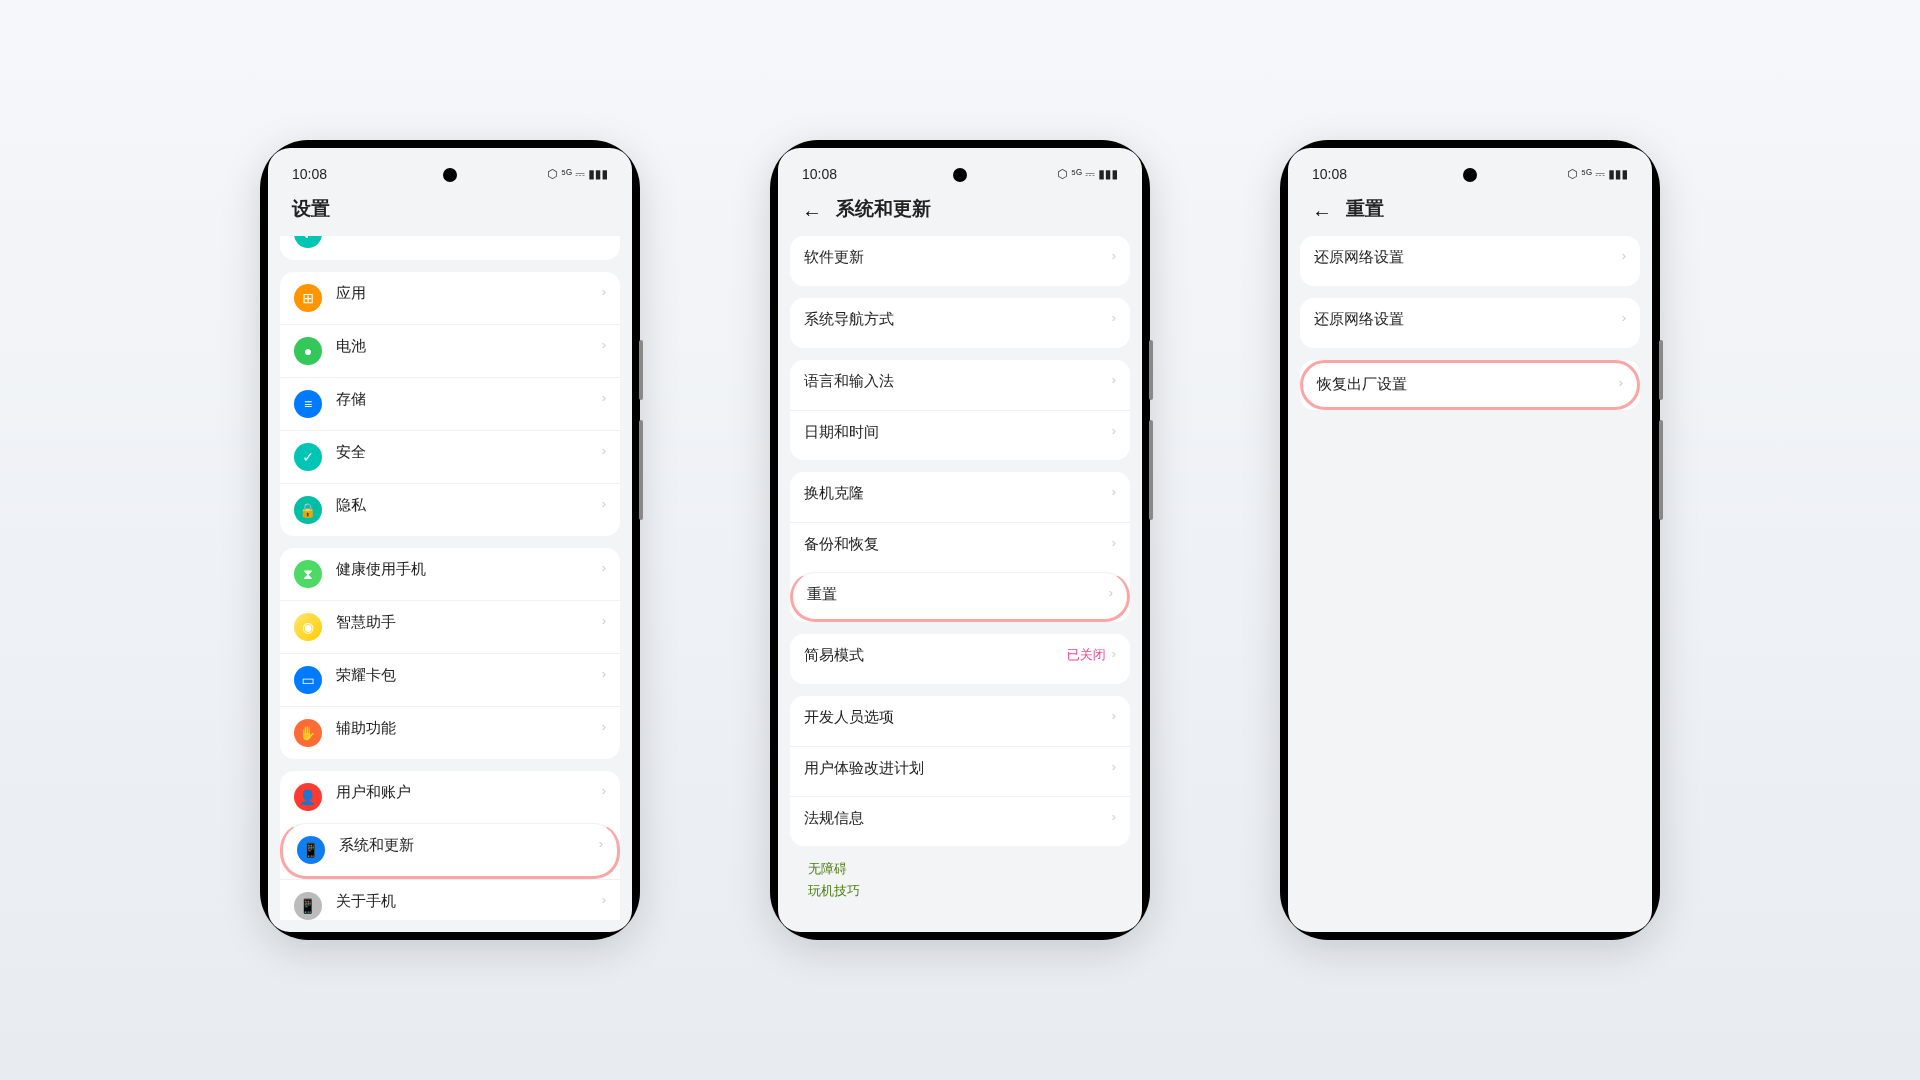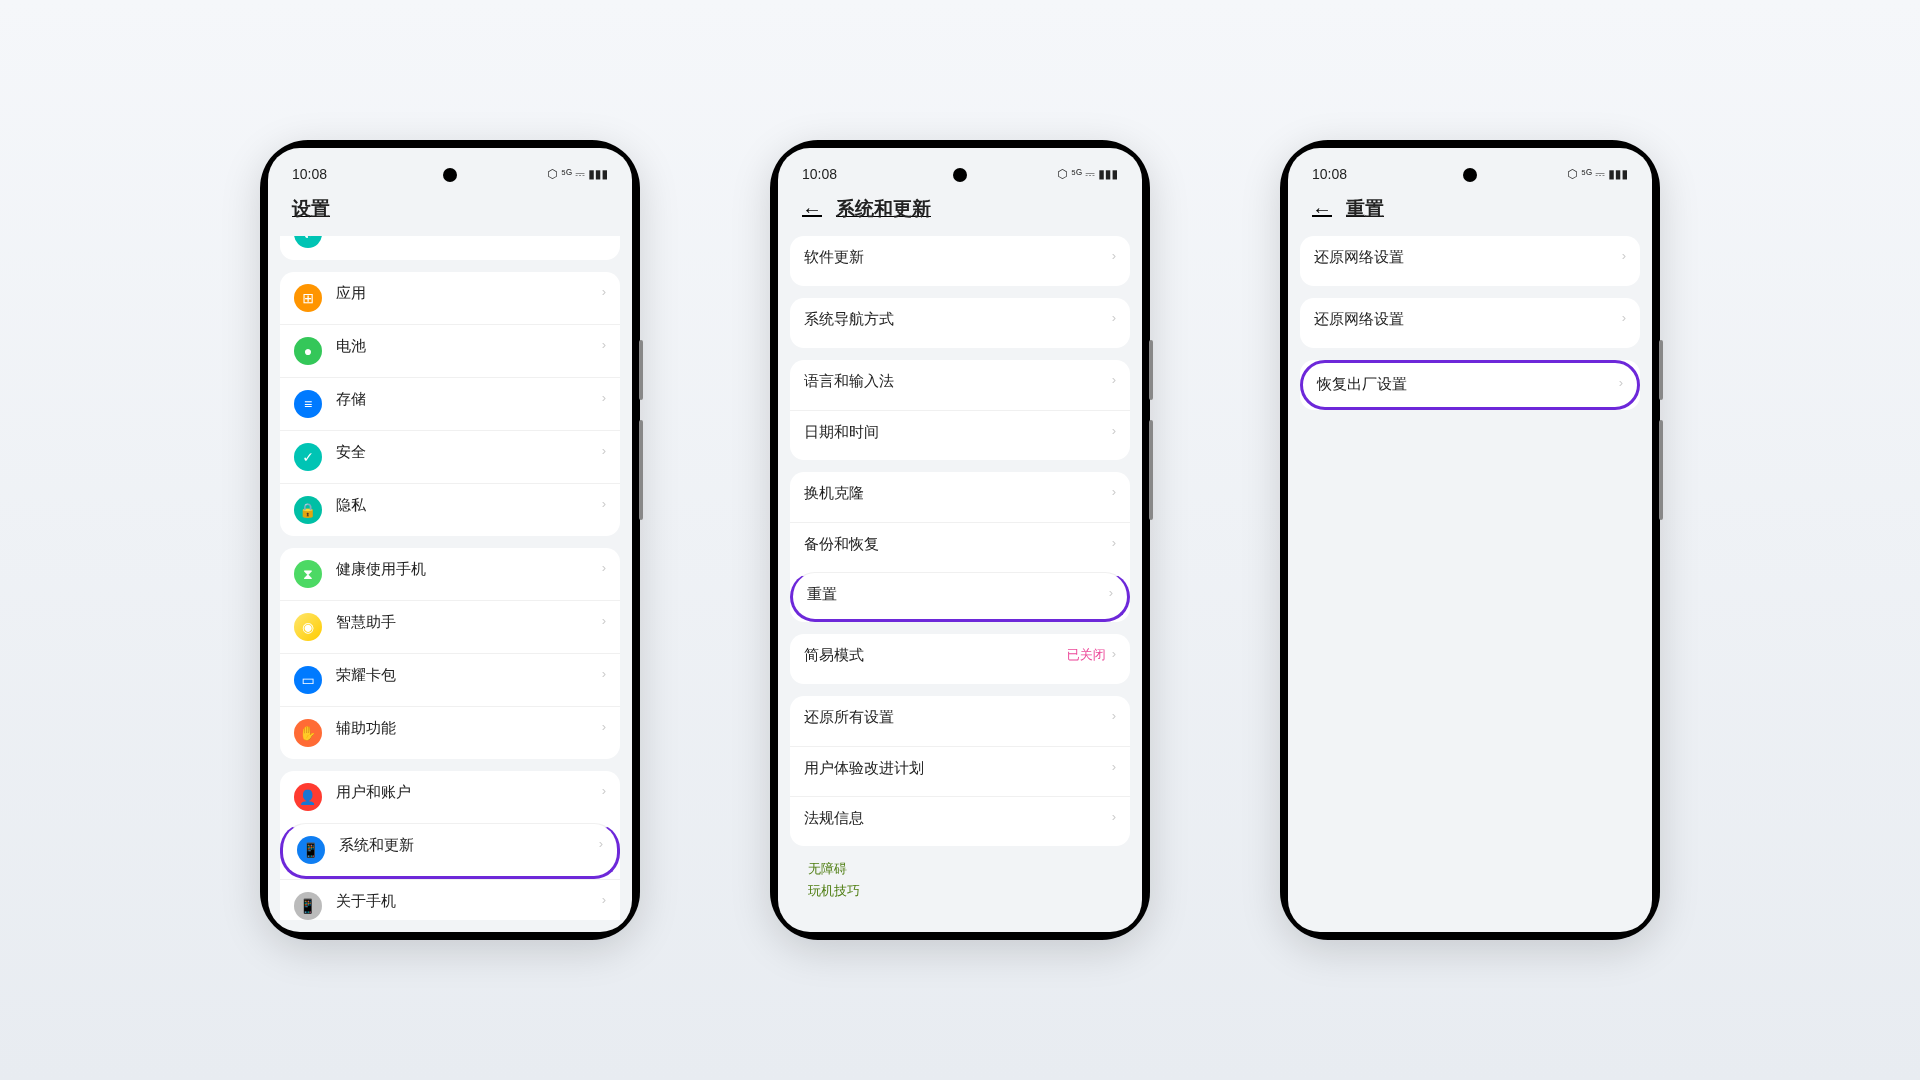--- a/index.html
+++ b/index.html
@@ -21,21 +21,21 @@
   border-radius: 48px;
   padding: 8px;
   position: relative;
   box-shadow: 0 10px 40px rgba(0,0,0,0.15);
 }
 
 .screen {
   width: 100%;
   height: 100%;
   background: #f2f4f6;
-  border-radius: 32px;
+  border-radius: 22px;
   overflow: hidden;
   position: relative;
 }
 
 .camera {
   position: absolute;
   top: 20px;
   left: 50%;
   transform: translateX(-50%);
   width: 14px;
@@ -55,23 +55,22 @@
   align-items: center;
   padding: 18px 24px 8px;
   font-size: 14px;
   color: #222;
 }
 .status-icons { display: flex; gap: 4px; align-items: center; font-size: 12px; }
 
 .title-row {
   padding: 6px 24px 14px;
   display: flex;
-  align-items: flex-start;
+  align-items: flex-end;
   gap: 14px;
-  text-decoration: underline;
 }
 .title-row .back { font-size: 20px; }
 .title-row .title { font-size: 19px; font-weight: 600; color: #222; }
 
 .content { padding: 0 12px; overflow: hidden; height: calc(100% - 100px); }
 
 .group {
   background: #fff;
   border-radius: 14px;
   margin-bottom: 12px;
@@ -98,21 +97,21 @@
   color: #fff;
   font-size: 14px;
   flex-shrink: 0;
 }
 
 .row .label { flex: 1; font-size: 15px; color: #222; }
 .row .value { font-size: 13px; color: #ec4899; margin-right: 6px; }
 .row .chev { color: #ccc; font-size: 13px; }
 
 .highlight {
-  border: 3px solid #6d28d9;
+  border: 3px solid #fca5a5;
   border-radius: 26px;
 }
 
 .footer-hint { padding: 10px 18px; font-size: 12px; color: #888; }
 .footer-link { color: #4d7c0f; font-size: 13px; padding: 2px 18px; display: block; }
 
 .partial { margin-top: -28px; }
 
 .ic-orange { background: #ff9500; }
 .ic-green { background: #34c759; }
@@ -272,21 +271,21 @@
         </div>
       <div class="group" id="p2g5">
           <div class="row">
             <span class="label">简易模式</span>
             <span class="value">已关闭</span>
             <span class="chev">›</span>
           </div>
         </div>
       <div class="group" id="p2g6">
           <div class="row">
-            <span class="label">还原所有设置</span>
+            <span class="label">开发人员选项</span>
             <span class="chev">›</span>
           </div>
           <div class="row">
             <span class="label">用户体验改进计划</span>
             <span class="chev">›</span>
           </div>
           <div class="row">
             <span class="label">法规信息</span>
             <span class="chev">›</span>
           </div>

